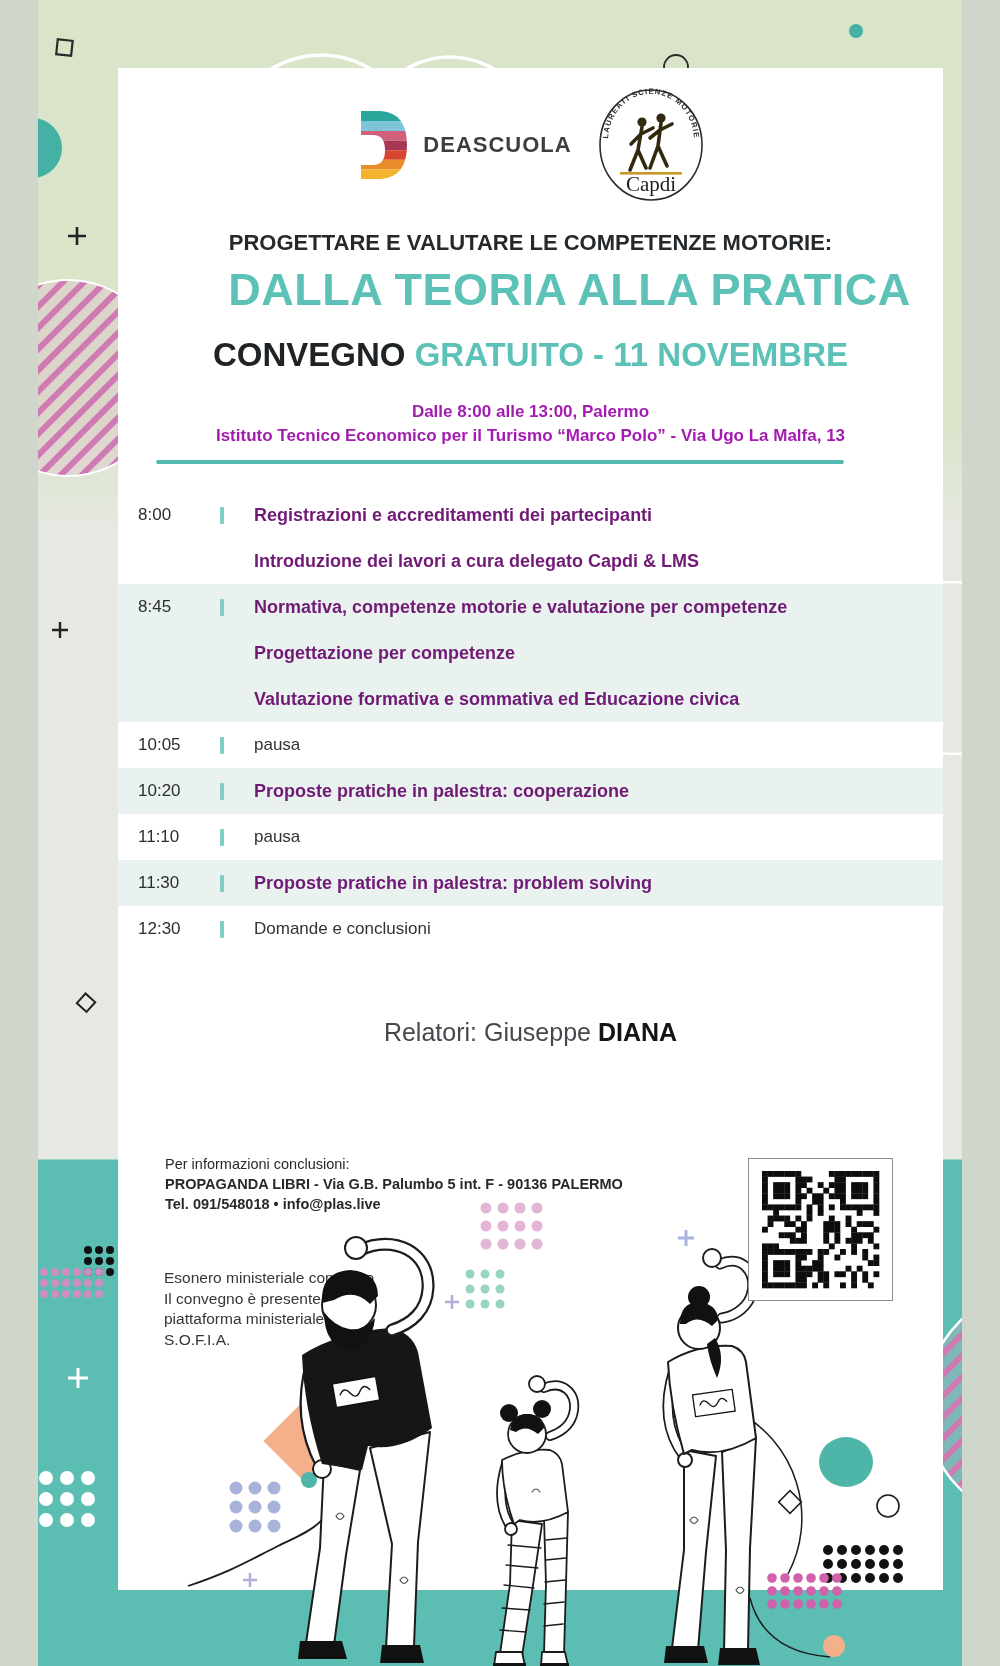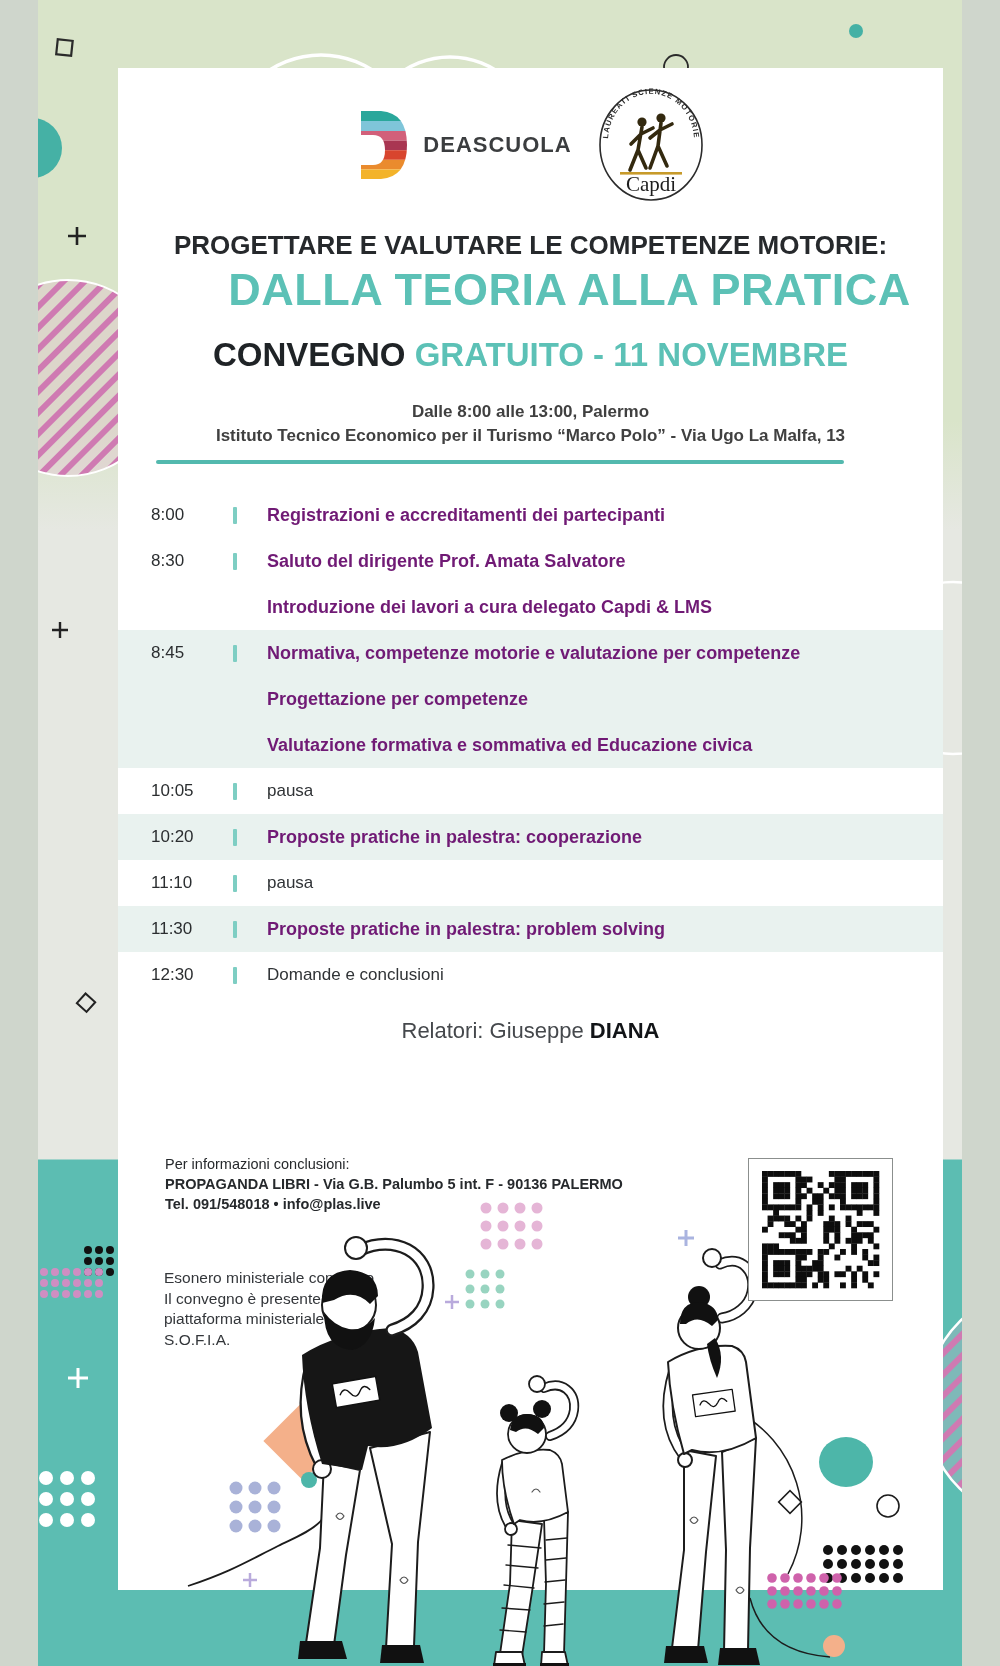--- a/index.html
+++ b/index.html
@@ -8,36 +8,36 @@
     background:linear-gradient(to bottom,var(--bg-green) 0,var(--bg-green) 420px,var(--bg-pale) 530px,var(--bg-pale) 1159px,var(--bg-teal) 1160px,var(--bg-teal) 100%);}
   svg{display:block}
   .bg-decor{position:absolute;left:0;top:0;z-index:1;pointer-events:none;}
   .fg-decor{position:absolute;left:0;top:1150px;z-index:3;pointer-events:none;}
   .card{position:absolute;left:80px;top:68px;width:825px;height:1522px;background:#fff;z-index:2;}
   
   .logos{position:absolute;top:20px;left:0;width:100%;display:flex;justify-content:center;align-items:center;gap:26px;}
   .dea{display:flex;align-items:center;gap:14px;}
   .dea-label{font-size:22px;font-weight:600;letter-spacing:1px;color:#3b3d3f;}
   
-  .t1{position:absolute;top:162px;width:100%;text-align:center;font-size:26px;font-weight:700;color:#26292c;}
+  .t1{position:absolute;top:162px;width:100%;text-align:center;font-size:22px;font-weight:700;color:#26292c;}
   .t2{position:absolute;top:196px;width:100%;text-align:center;font-size:45px;font-weight:700;letter-spacing:.5px;color:var(--accent);padding-left:39px;}
   .sub{position:absolute;top:268px;width:100%;text-align:center;font-size:33px;font-weight:700;color:#1f2326;}
   .sub .hl{color:var(--accent);}
-  .when{position:absolute;width:100%;text-align:center;font-size:17px;font-weight:700;color:#404040;}
+  .when{position:absolute;width:100%;text-align:center;font-size:17px;font-weight:700;color:#a21caf;}
   .when1{top:334px}.when2{top:358px}
   .rule{position:absolute;top:392px;left:38px;width:688px;height:4px;background:var(--rule);border-radius:2px;}
   
   .sched{position:absolute;top:424px;left:0;width:825px;}
-  .srow{display:flex;align-items:center;height:46px;padding-left:33px;box-sizing:border-box;gap:12px;}
+  .srow{display:flex;align-items:center;height:46px;padding-left:20px;box-sizing:border-box;gap:12px;}
   .srow.band{background:var(--band);}
   .stime{width:70px;font-size:17px;font-weight:500;color:#2b2e30;}
   .stick{width:4px;height:17px;background:#7ecec3;border-radius:1px;}
   .stext{margin-left:18px;font-size:17px;color:#303336;}
   .stext.b{font-weight:700;font-size:18px;color:#701a75;}
-  .rel{position:absolute;top:950px;width:100%;text-align:center;font-size:22px;color:#45484c;}
+  .rel{position:absolute;top:950px;width:100%;text-align:center;font-size:25px;color:#45484c;}
   .rel .nm{font-weight:700;color:#121417;}
   .contact{position:absolute;top:1086px;left:47px;font-size:14.5px;line-height:20px;color:#26292c;}
   .contact .b{font-weight:700;}
   .sofia{position:absolute;top:1200px;left:46px;font-size:15.5px;line-height:20.5px;color:#33363a;}
   .qr{position:absolute;left:710px;top:1158px;width:145px;height:143px;background:#fff;border:1px solid #8b8f8d;box-sizing:border-box;z-index:4;}
 </style>
 </head>
 <body>
 
 <div class="page" style="background: linear-gradient(rgb(217, 228, 201) 0px, rgb(217, 228, 201) 420px, rgb(230, 232, 226) 530px, rgb(230, 232, 226) 1159px, rgb(92, 189, 178) 1160px, rgb(92, 189, 178) 100%);">
@@ -184,25 +184,20 @@
     <div class="when when1">Dalle 8:00 alle 13:00, Palermo</div>
     <div class="when when2">Istituto Tecnico Economico per il Turismo “Marco Polo” - Via Ugo La Malfa, 13</div>
 
     <div class="rule"></div>
 
     <div class="sched">
         <div class="srow">
           <span class="stime">8:00</span>
           <span class="stick"></span>
           <span class="stext b">Registrazioni e accreditamenti dei partecipanti</span>
-        </div>
-        <div class="srow">
-          <span class="stime">8:30</span>
-          <span class="stick"></span>
-          <span class="stext b">Saluto del dirigente Prof. Amata Salvatore</span>
         </div>
         <div class="srow">
           <span class="stime"></span>
           <span class="stick" style="visibility: hidden;"></span>
           <span class="stext b">Introduzione dei lavori a cura delegato Capdi &amp; LMS</span>
         </div>
         <div class="srow band">
           <span class="stime">8:45</span>
           <span class="stick"></span>
           <span class="stext b">Normativa, competenze motorie e valutazione per competenze</span>

